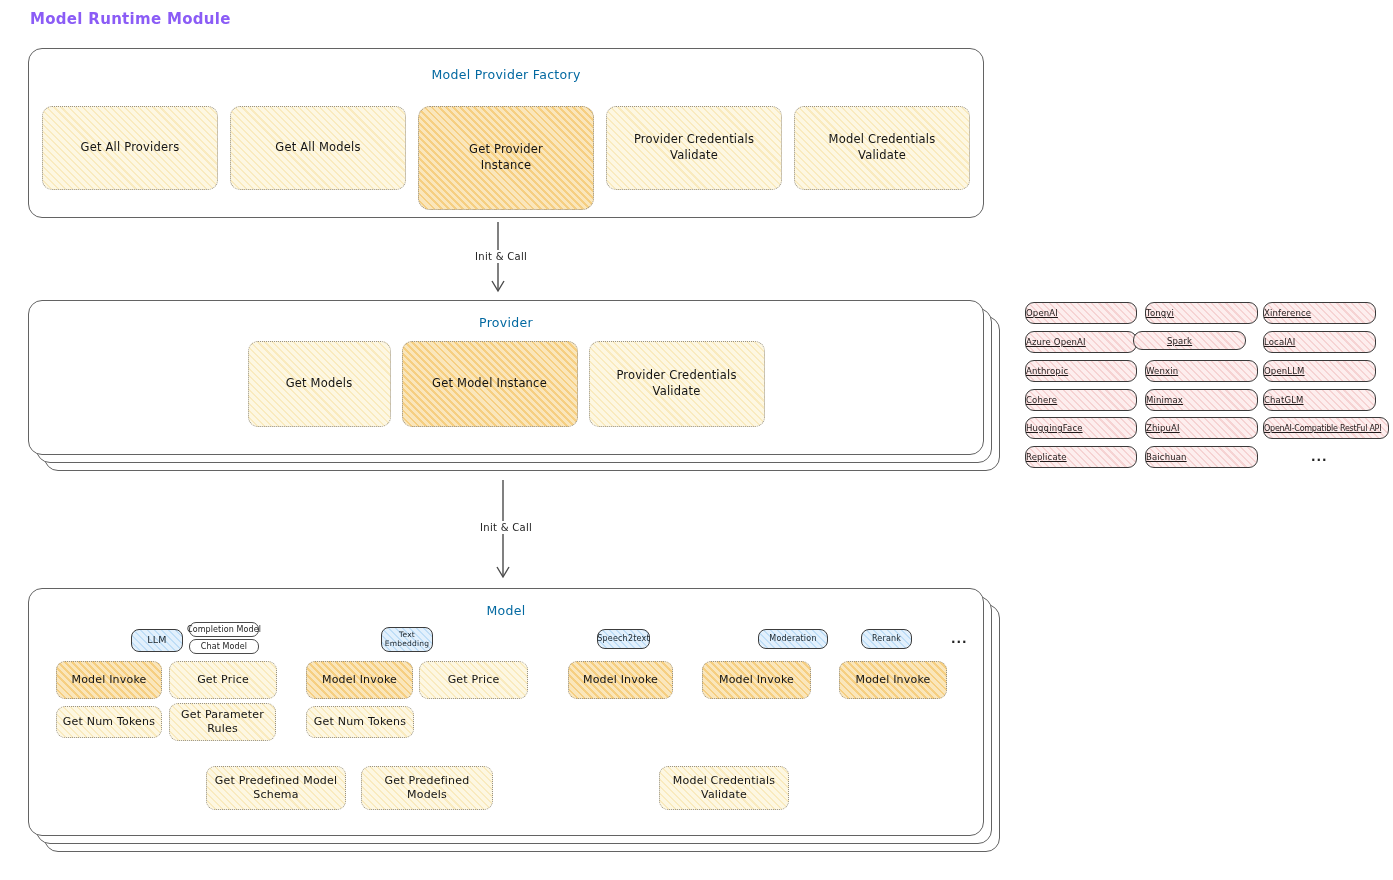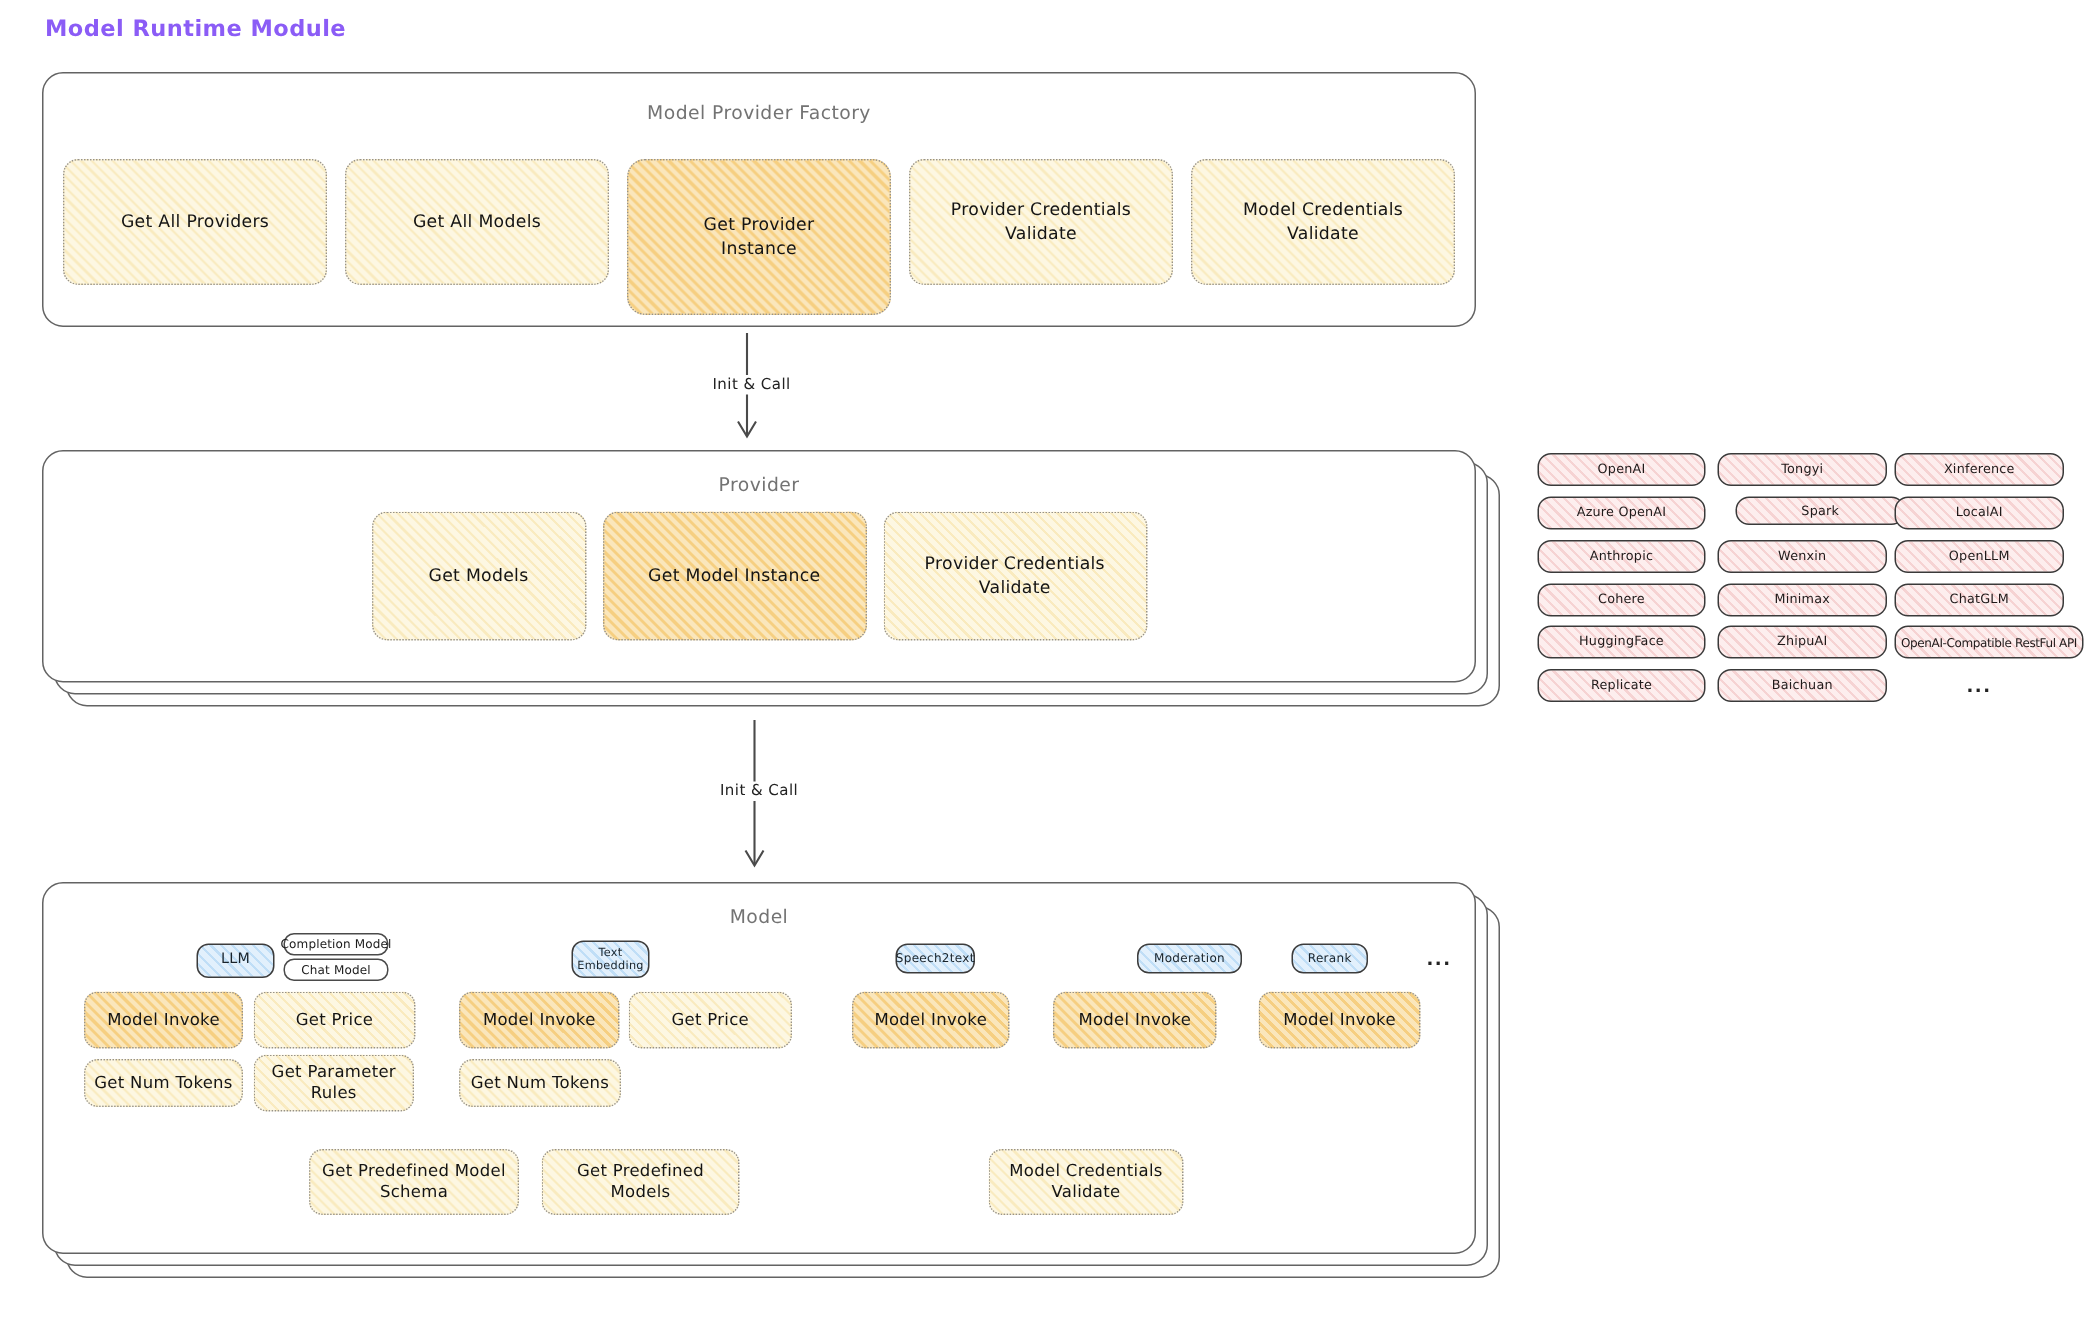--- a/index.html
+++ b/index.html
@@ -13,21 +13,21 @@
     position:absolute; left:30px; top:10px;
     font-size:15px; font-weight:700; letter-spacing:.3px; color:#8b5cf6;
   }
   
   .sheet {
     position:absolute; background:#fff;
     border:1.4px solid #636363; border-radius:14px;
   }
   .ghost { background:#fff; }
   .box-title {
-    text-align:center; font-size:12.5px; font-weight:500; color:#737373;
+    text-align:center; font-size:12.5px; font-weight:500; color:#0369a1;
     letter-spacing:.3px;
   }
   
   .btn-row { display:flex; justify-content:center; }
   .btn {
     display:flex; align-items:center; justify-content:center; text-align:center;
     border:1.6px dotted #979288; border-radius:10px;
     font-size:11.5px; line-height:1.35; color:#141414; letter-spacing:.2px;
   }
   .lbl { display:inline-block; }
@@ -57,26 +57,27 @@
       repeating-linear-gradient(45deg, rgba(150,200,240,.45) 0 1.5px, rgba(255,255,255,0) 1.5px 5px),
       #e2f0fc;
   }
   .tag {
     position:absolute; display:flex; align-items:center; justify-content:center;
     border:1.1px solid #4a4a4a; border-radius:7px; background:#fff;
     font-size:8px; letter-spacing:.1px; color:#1b1b1b; white-space:nowrap;
   }
   
   .chip {
-    position:absolute; display:flex; align-items:center; justify-content:center;
+    position:absolute; display:flex; align-items:center; justify-content:flex-start;
     border:1.3px solid #3a3a3a; border-radius:9px;
     font-size:8.5px; letter-spacing:.15px; color:#201a1a; white-space:nowrap;
     background:
       repeating-linear-gradient(45deg, rgba(235,170,170,.4) 0 1.5px, rgba(255,255,255,0) 1.5px 5px),
       #fdeeee;
+    text-decoration: underline;
   }
   .chip.wide { font-size:8px; letter-spacing:-.25px; }
   .dots { position:absolute; font-size:12px; font-weight:700; color:#222; letter-spacing:1px; }
   .arrow-svg { position:absolute; overflow:visible; }
   .arrow-label {
     position:absolute; background:#fff; padding:1px 3px;
     font-size:10px; letter-spacing:.3px; color:#222; white-space:nowrap;
   }
 </style>
 </head>
@@ -146,21 +147,21 @@
     <div class="chip" style="left:0; top:115px; width:112px; height:22px;">
         <span>HuggingFace</span>
       </div>
     <div class="chip" style="left:0; top:144px; width:112px; height:22px;">
         <span>Replicate</span>
       </div>
 
     <div class="chip" style="left:120px; top:0; width:113px; height:22px;">
         <span>Tongyi</span>
       </div>
-    <div class="chip" style="left:132px; top:29px; width:113px; height:19px;">
+    <div class="chip" style="left:108px; top:29px; width:113px; height:19px;padding-left:33px;">
         <span>Spark</span>
       </div>
     <div class="chip" style="left:120px; top:58px; width:113px; height:22px;">
         <span>Wenxin</span>
       </div>
     <div class="chip" style="left:120px; top:87px; width:113px; height:22px;">
         <span>Minimax</span>
       </div>
     <div class="chip" style="left:120px; top:115px; width:113px; height:22px;">
         <span>ZhipuAI</span>

